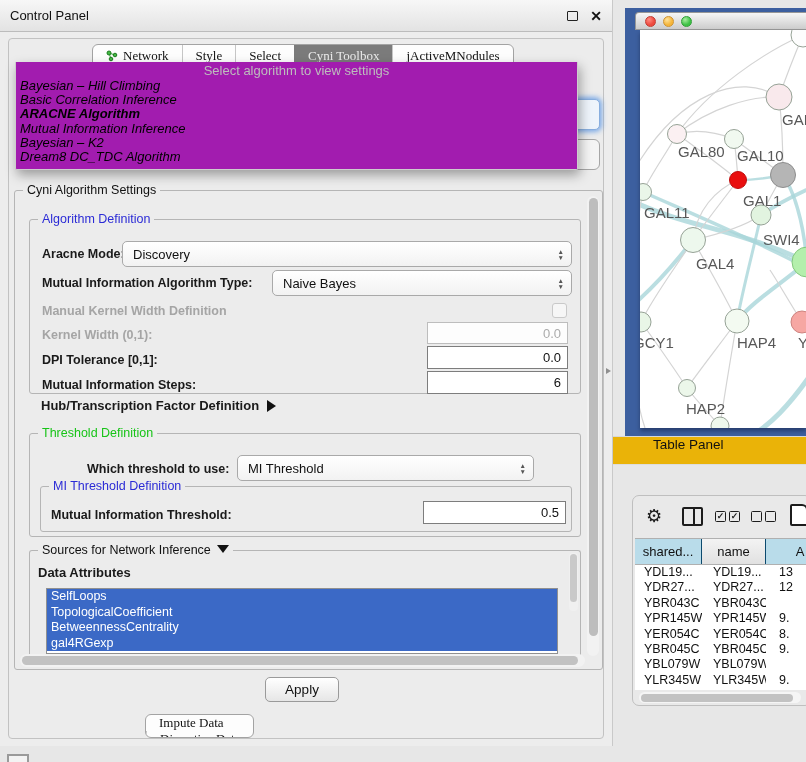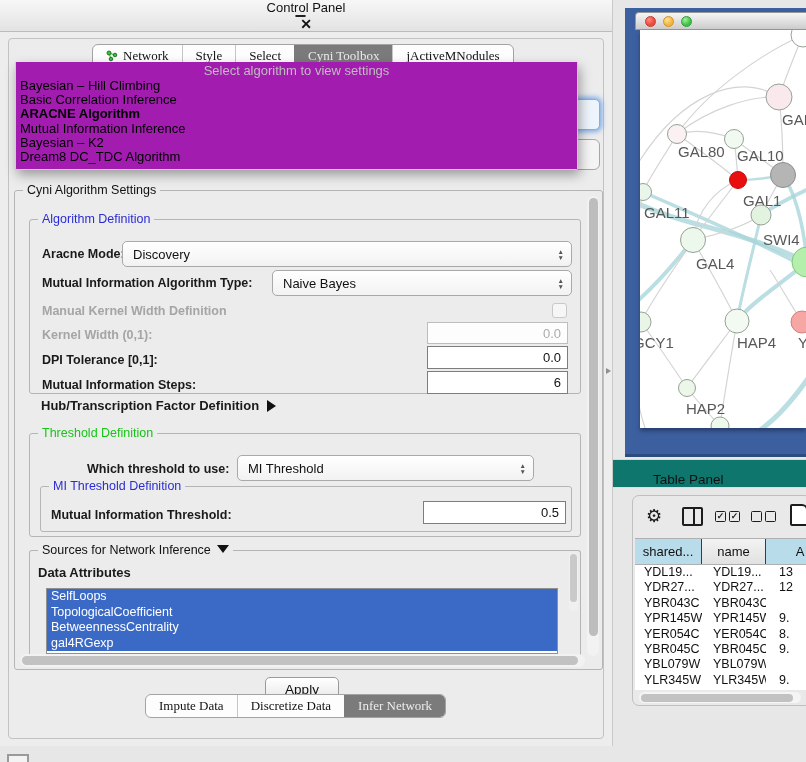--- a/index.html
+++ b/index.html
@@ -1,42 +1,42 @@
 <!DOCTYPE html>
 <html><head>
 <meta charset="utf-8">
 <style>
   html,body{margin:0;padding:0;}
   body{font-family:"Liberation Sans",sans-serif;background:#e7e7e7;}
   #stage{position:relative;width:806px;height:762px;overflow:hidden;background:#e7e7e7;}
 
   
   #control-panel{position:absolute;left:0;top:0;width:612px;height:746px;background:#ededed;border-right:1px solid #c9c9c9;}
-  .cp-titlebar{position:absolute;left:0;top:0;width:100%;height:32px;background:linear-gradient(#f7f7f7,#e3e3e3);border-bottom:1px solid #bcbcbc;display:flex;align-items:center;padding:0 10px;box-sizing:border-box;flex-direction:column;}
+  .cp-titlebar{position:absolute;left:0;top:0;width:100%;height:32px;background:linear-gradient(#f7f7f7,#e3e3e3);border-bottom:1px solid #bcbcbc;display:flex;align-items:center;padding:0 10px;box-sizing:border-box;}
   .cp-title{font-size:13px;color:#111;flex:1;}
   .win-icon-float{width:9px;height:8px;border:1.5px solid #222;border-radius:1px;margin-right:12px;}
   .win-icon-close{font-size:14px;font-weight:bold;color:#111;line-height:14px;}
   .cp-body{position:absolute;left:8px;top:38px;width:596px;height:701px;background:#ececec;border:1px solid #c2c2c2;border-radius:4px;box-sizing:border-box;}
 
   
   .tabgroup{position:absolute;display:flex;background:#fdfdfd;border:1px solid #a3a3a3;border-radius:6px;overflow:hidden;height:22px;z-index:5;font-family:Liberation Serif, serif;}
   .tabgroup .tab{display:flex;align-items:center;gap:5px;padding:0 13px;font-size:13px;color:#111;white-space:nowrap;}
   .tabgroup .tab + .tab{border-left:1px solid #c6c6c6;}
   .tabgroup .tab.selected{background:#7b7b7b;color:#ececec;border-left-color:#7b7b7b;}
   #cp-tabs{left:92px;top:44px;}
-  #bottom-tabs{left:145px;top:694px;}
+  #bottom-tabs{left:145px;top:714px;flex-direction:column;}
 
   
   #blue-button{position:absolute;left:571px;top:99px;width:27px;height:29px;border-radius:5px;background:#eef4fb;border:1px solid #88aede;box-shadow:0 0 5px 2px rgba(90,150,230,.75);z-index:3;}
   #combo-sliver{position:absolute;left:556px;top:139px;width:44px;height:31px;border:1px solid #a6a6a6;border-radius:6px;background:#f4f4f4;z-index:3;box-sizing:border-box;}
 
   
   #algo-popup{position:absolute;left:15px;top:62px;width:563px;height:108px;background:#a21caf;border:1px solid #cdcdcd;border-top:none;box-shadow:2px 5px 12px rgba(0,0,0,.35);z-index:6;padding-top:1px;box-sizing:border-box;border-radius:0 0 2px 2px;}
   .popup-prompt{height:16px;line-height:16px;text-align:center;color:#bdbdbd;font-size:13px;}
-  .popup-item{height:14.2px;line-height:14.2px;font-size:13px;color:#000;padding-left:4px;white-space:nowrap;}
+  .popup-item{height:14.2px;line-height:14.2px;font-size:13px;color:#000;padding-left:4px;white-space:nowrap;font-style:italic;}
   .popup-item.bold{font-weight:bold;}
 
   
   .fieldset{position:absolute;border:1px solid #b5b5b5;border-radius:3px;box-sizing:border-box;}
   .legend{position:absolute;top:-8px;left:8px;background:#ececec;padding:0 4px;font-size:12.5px;line-height:15px;color:#111;white-space:nowrap;}
   .legend.blue{color:#2b2bd6;}
   .legend.green{color:#17c417;}
 
   .lbl{position:absolute;font-size:12.5px;font-weight:bold;color:#1a1a1a;white-space:nowrap;}
   .lbl.disabled{color:#a5a5a5;}
@@ -70,21 +70,21 @@
   #network-frame{position:absolute;left:625px;top:8px;width:181px;height:446px;background:#3c5f9f;border-bottom:3px solid #2e4b7e;}
   #mac-titlebar{position:absolute;left:10px;top:4px;width:171px;height:18px;background:linear-gradient(#f6f6f6,#cccccc);border:1px solid #979797;border-right:none;border-radius:4px 0 0 0;display:flex;align-items:center;gap:7px;padding-left:9px;box-sizing:border-box;}
   .light{width:11px;height:11px;border-radius:50%;box-sizing:border-box;}
   .light.red{background:radial-gradient(circle at 35% 30%,#ff8a80,#ee4a3e 60%);border:1px solid #c23b31;}
   .light.yellow{background:radial-gradient(circle at 35% 30%,#ffe29a,#f5b53a 60%);border:1px solid #cf9330;}
   .light.green{background:radial-gradient(circle at 35% 30%,#a8eda0,#3ec246 60%);border:1px solid #2f9e37;}
   #net-canvas{position:absolute;left:15px;top:22px;width:166px;height:398px;background:#fff;overflow:hidden;box-shadow:0 3px 4px rgba(0,0,20,.35);}
   #net-svg text{font-size:15px;fill:#585858;}
 
   
-  #table-panel-bar{position:absolute;left:613px;top:459px;width:193px;height:29px;background:#0f766e;border-top:1px solid #d8d8d8;border-bottom:1px solid #dddddd;display:flex;align-items:flex-end;box-sizing:border-box;}
+  #table-panel-bar{position:absolute;left:613px;top:436px;width:193px;height:29px;background:#eab308;border-top:1px solid #d8d8d8;border-bottom:1px solid #dddddd;display:flex;align-items:flex-start;box-sizing:border-box;}
   #table-panel-bar span{margin-left:40px;font-size:13.5px;color:#111;}
   #table-panel-box{position:absolute;left:632px;top:495px;width:180px;height:211px;background:#e9e9e9;border:1px solid #bfbfbf;border-radius:7px;box-sizing:border-box;}
   .tb-toolbar{position:absolute;left:0;top:6px;width:100%;height:30px;}
   .gear-icon{position:absolute;left:13px;top:3px;font-size:18px;color:#1c1c1c;}
   .cols-icon{position:absolute;left:49px;top:5px;width:17px;height:15px;border:2px solid #1c1c1c;border-radius:2px;}
   .cols-icon:after{content:"";position:absolute;left:50%;top:0;bottom:0;width:2px;background:#1c1c1c;}
   .cb-sm{position:absolute;top:9px;width:9px;height:9px;border:1.5px solid #1c1c1c;border-radius:1.5px;font-size:9px;line-height:8px;text-align:center;color:#1c1c1c;font-weight:bold;}
   .doc-icon{position:absolute;left:157px;top:2px;width:14px;height:18px;border:2px solid #1c1c1c;border-radius:2px 6px 2px 2px;background:#fff;}
   #tbl{position:absolute;left:2px;top:42px;width:200px;height:152px;background:#fff;overflow:hidden;}
   #tbl-head{display:flex;height:27px;border-top:1px solid #b0b0b0;border-bottom:1px solid #b0b0b0;box-sizing:border-box;}

